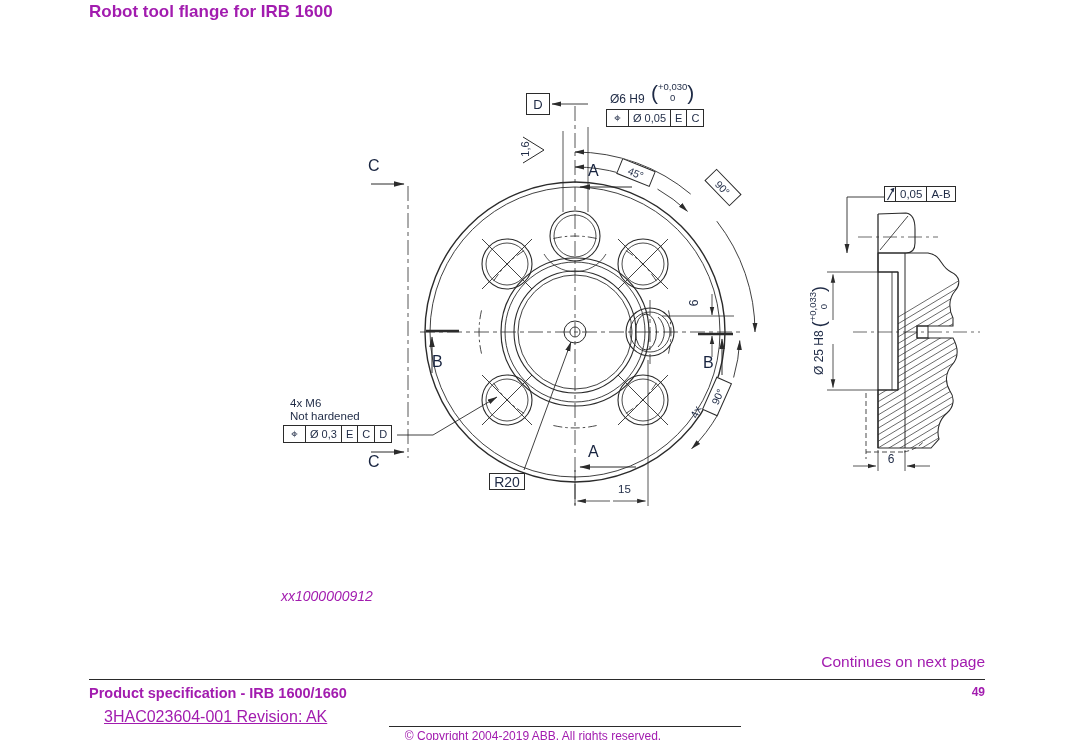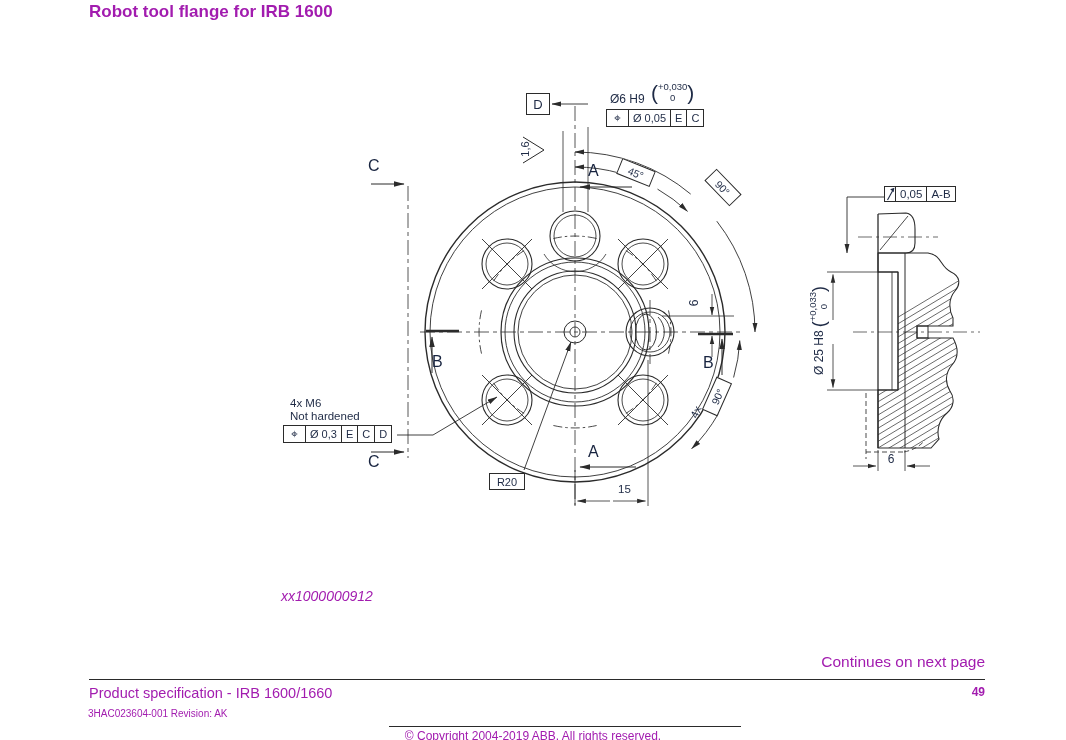--- a/index.html
+++ b/index.html
@@ -260,21 +260,21 @@
 <div class="lbl" style="left:290px;top:397px;font-size:11.5px;">4x M6</div>
 <div class="lbl" style="left:290px;top:410px;font-size:11.5px;">Not hardened</div>
 <div class="fcf" style="left:283px;top:425px;">
   <span class="sym">⌖</span>
   <span>Ø 0,3</span>
   <span>E</span>
   <span>C</span>
   <span>D</span>
 </div>
 
-<div class="lbl boxed" style="left:489px;top:473px;width:34px;height:15px;font-size:11px;">R20</div>
+<div class="lbl boxed" style="left:489px;top:473px;width:34px;height:15px;font-size:14px;">R20</div>
 <div class="lbl dim" style="left:610px;top:483px;margin-left:8px;">15</div>
 
 <div class="fcf" style="left:884px;top:186px;font-size:11.5px;">
   <span style="padding:1px 5px;">
     <svg width="11" height="14" viewBox="0 0 11 14">
           <line x1="2.5" y1="13" x2="7.5" y2="4" stroke="#1e2a45" stroke-width="1.1"></line>
           <path d="M5.2,2.2 L9.4,0.8 L8.6,5.2 Z" fill="#1e2a45"></path>
         </svg>
   </span>
   <span>0,05</span>
@@ -292,19 +292,19 @@
     <span class="bigp" style="font-size:18px;">)</span>
   </span>
 </div>
 
 <div class="lbl dim" style="left:877px;top:452px;width:28px;text-align:center;font-size:12px;">6</div>
 
 <div class="lbl blk" style="left:281px;top:588px;font-size:14px;font-style:italic;">xx1000000912</div>
 
 <div class="lbl blk" style="right:81px;top:653px;font-size:15.5px;">Continues on next page</div>
 <div class="rule" style="left:89px;top:679px;width:896px;"></div>
-<div class="lbl blk" style="left:89px;top:685px;font-size:14.5px;font-weight:normal;">Product specification - IRB 1600/1660</div>
+<div class="lbl blk" style="left:89px;top:685px;font-size:14.5px;font-weight:bold;">Product specification - IRB 1600/1660</div>
 <div class="lbl blk" style="right:81px;top:685px;font-size:12px;font-weight:bold;">49</div>
-<div class="lbl blk" style="left:88px;top:708px;font-size:10px;">3HAC023604-001 Revision: AK</div>
+<div class="lbl blk" style="left:104px;top:708px;font-size:16px;text-decoration:underline;">3HAC023604-001 Revision: AK</div>
 <div class="rule-thin" style="left:389px;top:726px;width:352px;"></div>
 <div class="lbl blk" style="left:50%;transform:translateX(-50%);top:729px;font-size:12px;">© Copyright 2004-2019 ABB. All rights reserved.</div>
 
 </div>
 
 </body></html>

